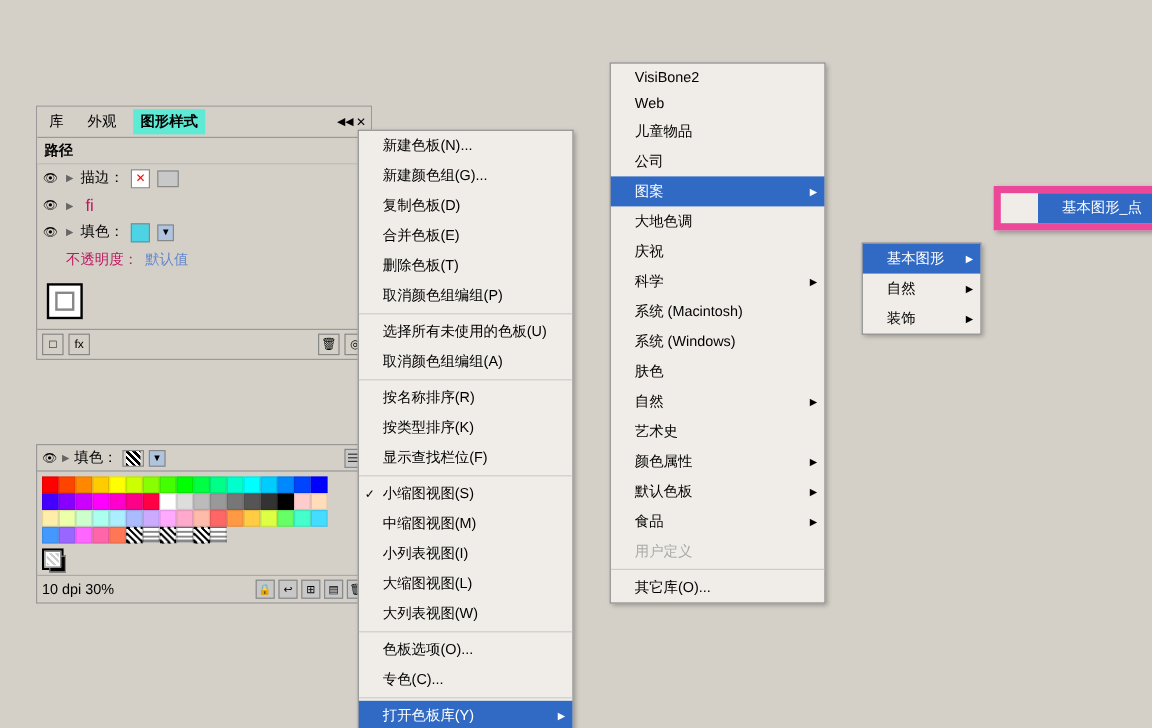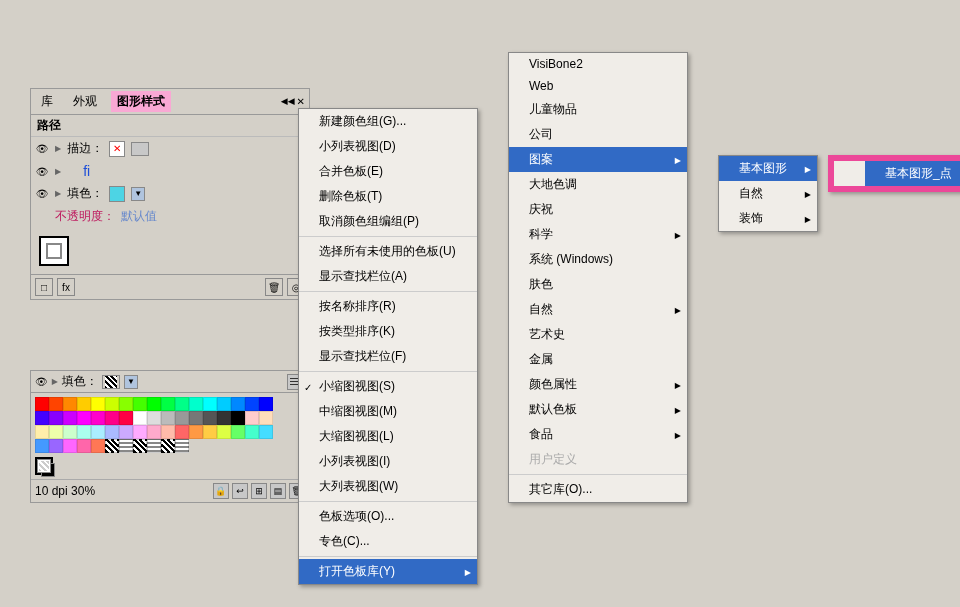--- a/index.html
+++ b/index.html
@@ -33,21 +33,21 @@
     }
 
     .panel-tab {
       padding: 2px 6px;
       font-size: 12px;
       cursor: pointer;
       color: #000;
     }
 
     .panel-tab.active {
-      background: #f9a8d4;
+      background: #5eead4;
       font-weight: bold;
     }
 
     .layer-item {
       display: flex;
       align-items: center;
       padding: 3px 4px;
       gap: 6px;
       font-size: 12px;
     }
@@ -271,21 +271,21 @@
     <span class="eye-icon">👁</span>
     <span class="expand-arrow">▶</span>
     <span>描边：</span>
     <div class="red-cross-box color-box">✕</div>
     <div style="width:18px;height:14px;background:#c8c8c8;border:1px solid #888;"></div>
   </div>
 
   <div class="layer-item">
     <span class="eye-icon">👁</span>
     <span class="expand-arrow">▶</span>
-    <span class="fi-text" style="position:relative; left:16px; top:0; color:#1d4ed8;">fi</span>
+    <span class="fi-text" style="position:relative; left:4px; top:0; color:#be185d;">fi</span>
   </div>
 
   <div class="layer-item">
     <span class="eye-icon">👁</span>
     <span class="expand-arrow">▶</span>
     <span>填色：</span>
     <div class="color-box cyan-box"></div>
     <div class="dropdown-btn">▼</div>
   </div>
 
@@ -409,69 +409,70 @@
       <div class="mini-btn">🔒</div>
       <div class="mini-btn">↩</div>
       <div class="mini-btn">⊞</div>
       <div class="mini-btn">▤</div>
       <div class="mini-btn">🗑</div>
     </div>
   </div>
 </div>
 
 <div class="context-menu menu-primary">
+  <div class="menu-item">新建色板(N)...</div>
   <div class="menu-item">新建颜色组(G)...</div>
-  <div class="menu-item">小列表视图(D)</div>
+  <div class="menu-item">复制色板(D)</div>
   <div class="menu-item">合并色板(E)</div>
   <div class="menu-item">删除色板(T)</div>
   <div class="menu-item">取消颜色组编组(P)</div>
   <div class="menu-divider"></div>
   <div class="menu-item">选择所有未使用的色板(U)</div>
-  <div class="menu-item">显示查找栏位(A)</div>
+  <div class="menu-item">取消颜色组编组(A)</div>
   <div class="menu-divider"></div>
   <div class="menu-item">按名称排序(R)</div>
   <div class="menu-item">按类型排序(K)</div>
   <div class="menu-item">显示查找栏位(F)</div>
   <div class="menu-divider"></div>
   <div class="menu-item checked">小缩图视图(S)</div>
   <div class="menu-item">中缩图视图(M)</div>
+  <div class="menu-item">小列表视图(I)</div>
   <div class="menu-item">大缩图视图(L)</div>
-  <div class="menu-item">小列表视图(I)</div>
   <div class="menu-item">大列表视图(W)</div>
   <div class="menu-divider"></div>
   <div class="menu-item">色板选项(O)...</div>
   <div class="menu-item">专色(C)...</div>
   <div class="menu-divider"></div>
   <div class="menu-item has-submenu highlighted">打开色板库(Y)</div>
 
 </div>
 
 <div class="context-menu menu-secondary">
   <div class="menu-item">VisiBone2</div>
   <div class="menu-item">Web</div>
   <div class="menu-item">儿童物品</div>
   <div class="menu-item">公司</div>
   <div class="menu-item has-submenu highlighted">图案</div>
   <div class="menu-item">大地色调</div>
   <div class="menu-item">庆祝</div>
   <div class="menu-item has-submenu">科学</div>
+  <div class="menu-item">系统 (Macintosh)</div>
   <div class="menu-item">系统 (Windows)</div>
   <div class="menu-item">肤色</div>
   <div class="menu-item has-submenu">自然</div>
   <div class="menu-item">艺术史</div>
-  <div class="menu-item">金属</div>
   <div class="menu-item has-submenu">颜色属性</div>
   <div class="menu-item has-submenu">默认色板</div>
   <div class="menu-item has-submenu">食品</div>
   <div class="menu-item disabled">用户定义</div>
   <div class="menu-divider"></div>
   <div class="menu-item">其它库(O)...</div>
 </div>
 
-<div class="context-menu menu-tertiary" style="min-width:100px;">
+<div class="context-menu menu-tertiary" style="min-width:100px;margin-top:47px;">
   <div class="menu-item has-submenu highlighted">基本图形</div>
   <div class="menu-item has-submenu">自然</div>
   <div class="menu-item has-submenu">装饰</div>
 </div>
 
 <div class="context-menu menu-quaternary" style="min-width:110px; border:6px solid #ec4899;padding-left:31px;">
   <div class="menu-item highlighted">基本图形_点</div>
 </div>
 
 </body></html>

